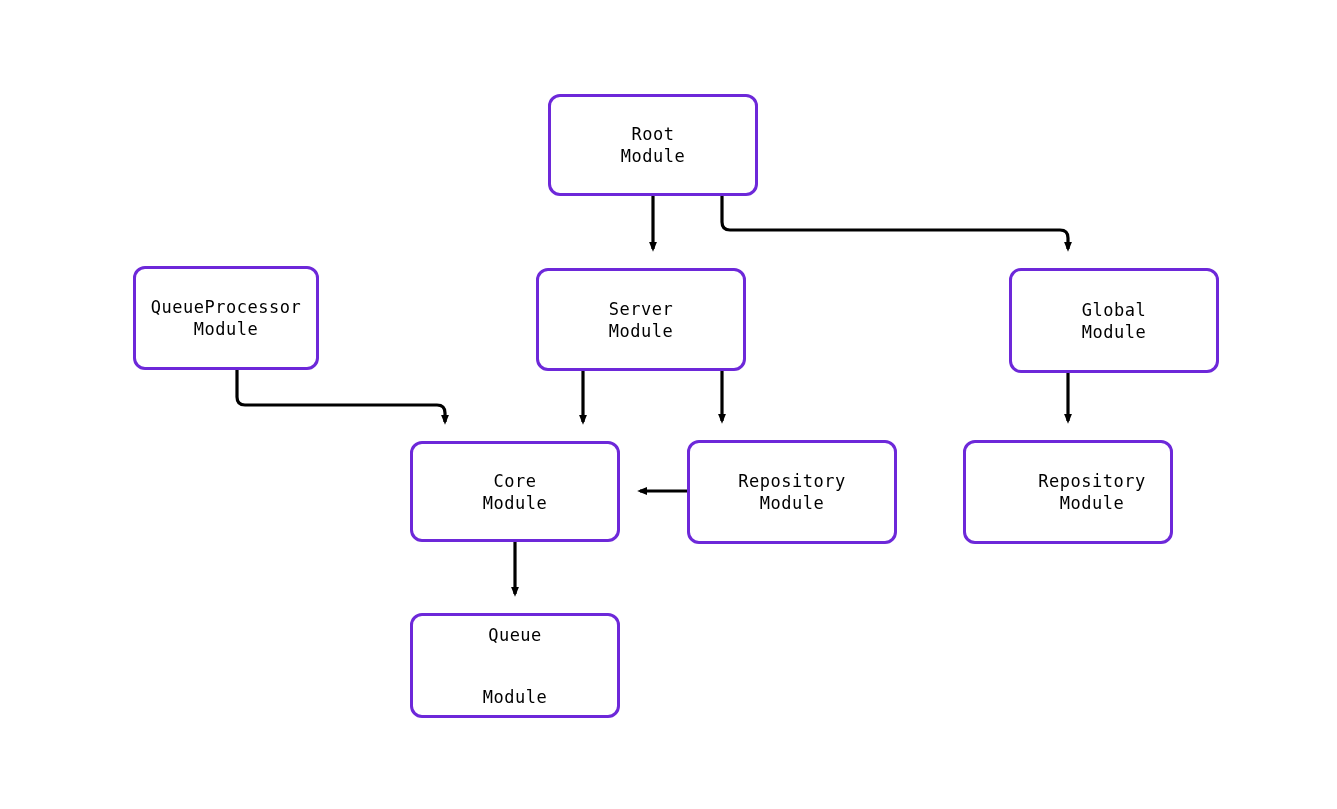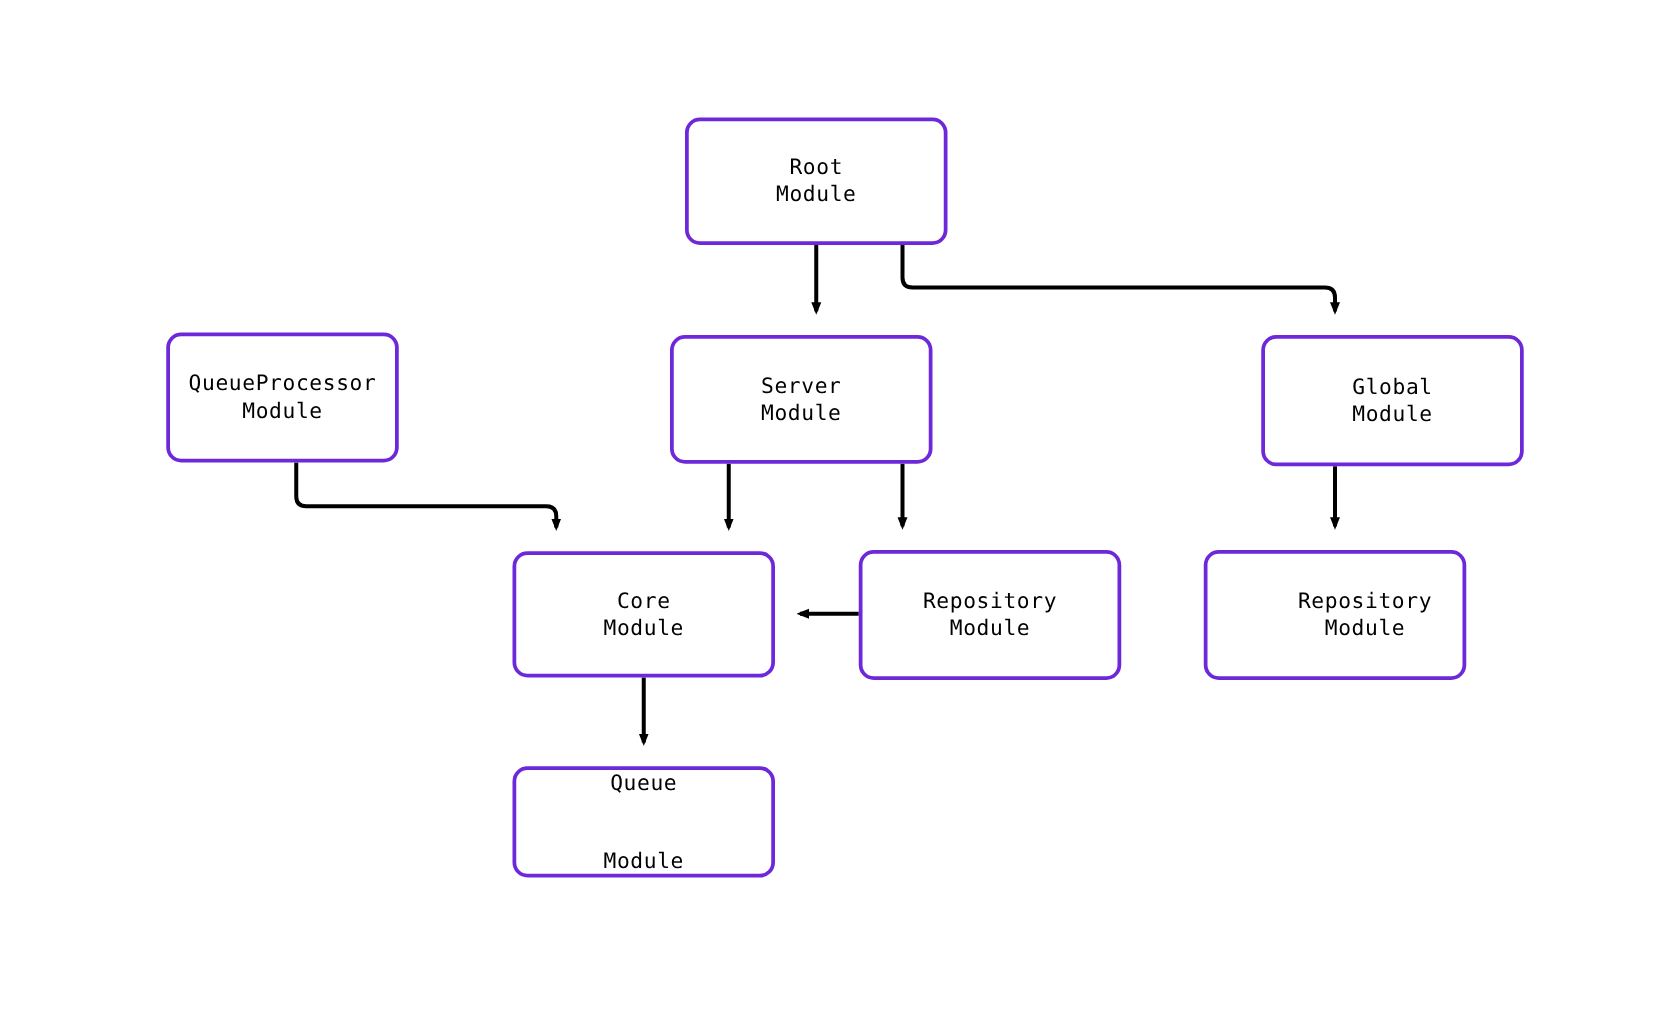--- a/index.html
+++ b/index.html
@@ -109,18 +109,18 @@
   <div class="node" style="left:687px; top:440px; width:210px; height:104px;">
     <div class="node-label">Repository</div>
     <div class="node-label">Module</div>
   </div>
 
   <div class="node" style="left:963px; top:440px; width:210px; height:104px;padding-left:48px;">
     <div class="node-label">Repository</div>
     <div class="node-label">Module</div>
   </div>
 
-  <div class="node" style="left:410px; top:613px; width:210px; height:89px;gap:40px;">
+  <div class="node" style="left:410px; top:613px; width:210px; height:105px;gap:40px;">
     <div class="node-label">Queue</div>
     <div class="node-label">Module</div>
   </div>
 
 </div>
 
 </body></html>

